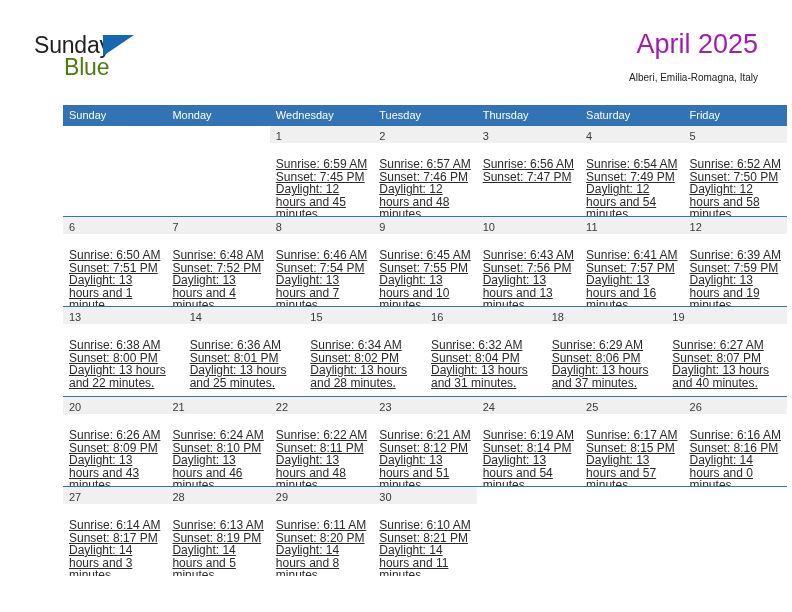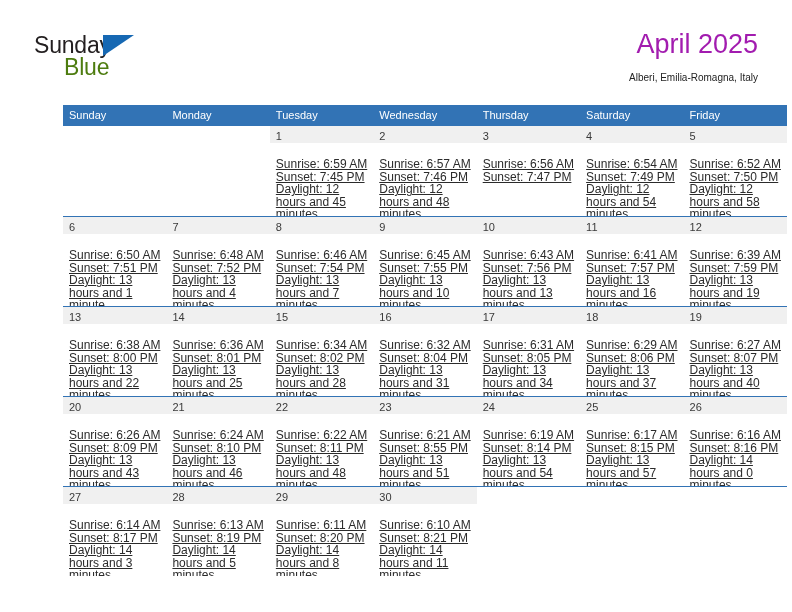--- a/index.html
+++ b/index.html
@@ -170,22 +170,22 @@
       <div class="location-title">Alberi, Emilia-Romagna, Italy</div>
     </div>
 
   </div>
 
   <div class="calendar">
 
     <div class="weekday-row">
       <div class="weekday">Sunday</div>
       <div class="weekday">Monday</div>
+      <div class="weekday">Wednesday</div>
       <div class="weekday">Tuesday</div>
-      <div class="weekday">Wednesday</div>
       <div class="weekday">Thursday</div>
       <div class="weekday">Saturday</div>
       <div class="weekday">Friday</div>
     </div>
 
     <div id="weeks-container">
         <div class="week-row">
           <div class="day-cell">
             <div class="daynum-strip"><span class="daynum"></span></div>
           </div>
@@ -317,28 +317,20 @@
           </div>
           <div class="day-cell filled">
             <div class="daynum-strip"><span class="daynum">16</span></div>
             <div class="day-info">
               <div>Sunrise: 6:32 AM</div>
               <div>Sunset: 8:04 PM</div>
               <div class="daylight">Daylight: 13 hours and 31 minutes.</div>
             </div>
           </div>
           <div class="day-cell filled">
-            <div class="daynum-strip"><span class="daynum">17</span></div>
-            <div class="day-info">
-              <div>Sunrise: 6:31 AM</div>
-              <div>Sunset: 8:05 PM</div>
-              <div class="daylight">Daylight: 13 hours and 34 minutes.</div>
-            </div>
-          </div>
-          <div class="day-cell filled">
             <div class="daynum-strip"><span class="daynum">18</span></div>
             <div class="day-info">
               <div>Sunrise: 6:29 AM</div>
               <div>Sunset: 8:06 PM</div>
               <div class="daylight">Daylight: 13 hours and 37 minutes.</div>
             </div>
           </div>
           <div class="day-cell filled">
             <div class="daynum-strip"><span class="daynum">19</span></div>
             <div class="day-info">
@@ -370,21 +362,21 @@
             <div class="day-info">
               <div>Sunrise: 6:22 AM</div>
               <div>Sunset: 8:11 PM</div>
               <div class="daylight">Daylight: 13 hours and 48 minutes.</div>
             </div>
           </div>
           <div class="day-cell filled">
             <div class="daynum-strip"><span class="daynum">23</span></div>
             <div class="day-info">
               <div>Sunrise: 6:21 AM</div>
-              <div>Sunset: 8:55 PM</div>
+              <div>Sunset: 8:12 PM</div>
               <div class="daylight">Daylight: 13 hours and 51 minutes.</div>
             </div>
           </div>
           <div class="day-cell filled">
             <div class="daynum-strip"><span class="daynum">24</span></div>
             <div class="day-info">
               <div>Sunrise: 6:19 AM</div>
               <div>Sunset: 8:14 PM</div>
               <div class="daylight">Daylight: 13 hours and 54 minutes.</div>
             </div>

